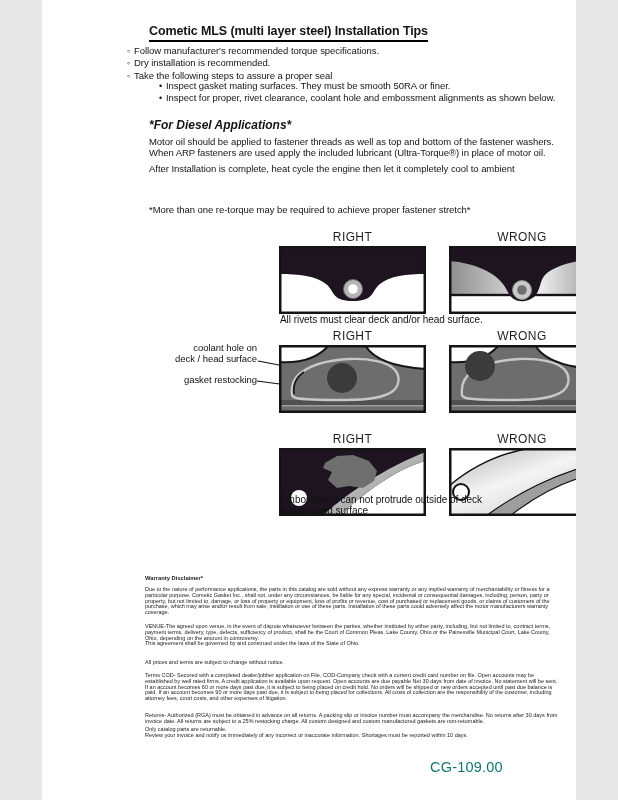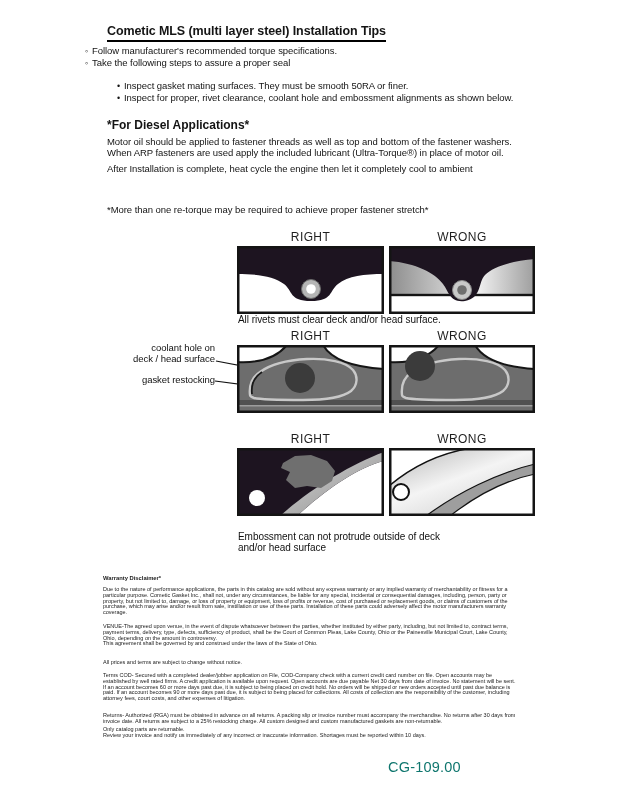--- a/index.html
+++ b/index.html
@@ -1,48 +1,48 @@
 <!DOCTYPE html>
 <html><head>
 <meta charset="utf-8">
 <style>
   html,body { margin:0; padding:0; background:#e8e8e8; }
   .page {
-    position:relative; width:618px; height:800px; margin:0 auto;
+    position:relative; width:534px; height:800px; margin:0 auto;
     background:#ffffff; overflow:hidden;
     font-family:"Liberation Sans","DejaVu Sans",sans-serif; color:#141414;
   }
   .abs { position:absolute; }
 
   .title {
     left:107px; top:24px; font-size:12.5px; font-weight:700;
     border-bottom:2px solid #000; padding-bottom:2px; letter-spacing:-0.1px;
     white-space:nowrap;
   }
 
   .tips { left:85px; top:45px; font-size:9.5px; line-height:11.4px; letter-spacing:-0.05px; }
   .subtips { left:117px; top:80px; font-size:9.5px; line-height:11.3px; letter-spacing:-0.05px; }
   .tip { white-space:nowrap; }
   .marker { display:inline-block; width:7px; font-size:9px; }
 
-  .diesel-h { left:107px; top:118px; font-size:12px; font-weight:700; white-space:nowrap; }
+  .diesel-h { left:107px; top:118px; font-size:12px; font-weight:700; white-space:nowrap;font-style:italic; }
   .body-par { left:107px; font-size:9.5px; line-height:11.2px; letter-spacing:-0.05px; }
   .body-par div { white-space:nowrap; }
   .p1 { top:136px; }
   .p2 { top:163px; }
   .note { top:204px; white-space:nowrap; }
 
-  .diag-row { position:absolute; left:237px; display:flex; gap:5px; }
+  .diag-row { position:absolute; left:237px; display:flex; gap:23px; }
   .row1 { top:230px; } .row2 { top:329px; } .row3 { top:432px; }
   .diag-col { display:flex; flex-direction:column; align-items:center; }
   .diag-label { font-size:12px; color:#1e1e1e; letter-spacing:0.4px; margin-bottom:2px; }
   .diag-box { display:block; }
 
   .caption { position:absolute; left:238px; font-size:10px; color:#111; letter-spacing:-0.05px; white-space:nowrap; line-height:11px; }
-  .cap1 { top:314px; } .cap2 { top:416px; } .cap3 { top:531px; }
+  .cap1 { top:314px; } .cap2 { top:416px; } .cap3 { top:494px; }
 
   .anno { position:absolute; left:95px; width:120px; text-align:right;
           font-size:9.5px; line-height:10.5px; color:#111; letter-spacing:-0.05px; }
   .anno1 { top:343px; } .anno2 { top:375px; }
   .anno-lines { position:absolute; left:210px; top:352px; pointer-events:none; }
 
   .disc { position:absolute; left:103px; width:416px; font-size:5.5px; line-height:5.8px; color:#222; letter-spacing:0; }
   .disc-h { top:576px; font-weight:700; font-size:5.8px; }
   .d1 { top:587px; } .d2 { top:624px; } .d2b { top:641px; }
   .d3 { top:660px; } .d4 { top:673px; } .d5 { top:713px; }
@@ -52,20 +52,21 @@
 </style>
 </head>
 <body>
 
 <div class="page">
 
   <div class="abs title">Cometic MLS (multi layer steel) Installation Tips</div>
 
   <div class="abs tips">
     <div class="tip"><span class="marker">◦</span><span>Follow manufacturer's recommended torque specifications.</span></div>
+    <div class="tip"><span class="marker">◦</span><span>Dry installation is recommended.</span></div>
     <div class="tip"><span class="marker">◦</span><span>Take the following steps to assure a proper seal</span></div>
   </div>
 
   <div class="abs subtips">
     <div class="tip"><span class="marker">•</span><span>Inspect gasket mating surfaces.  They must be smooth 50RA or finer.</span></div>
     <div class="tip"><span class="marker">•</span><span>Inspect for proper, rivet clearance, coolant hole and embossment alignments as shown below.</span></div>
   </div>
 
   <div class="abs diesel-h">*For Diesel Applications*</div>
 

